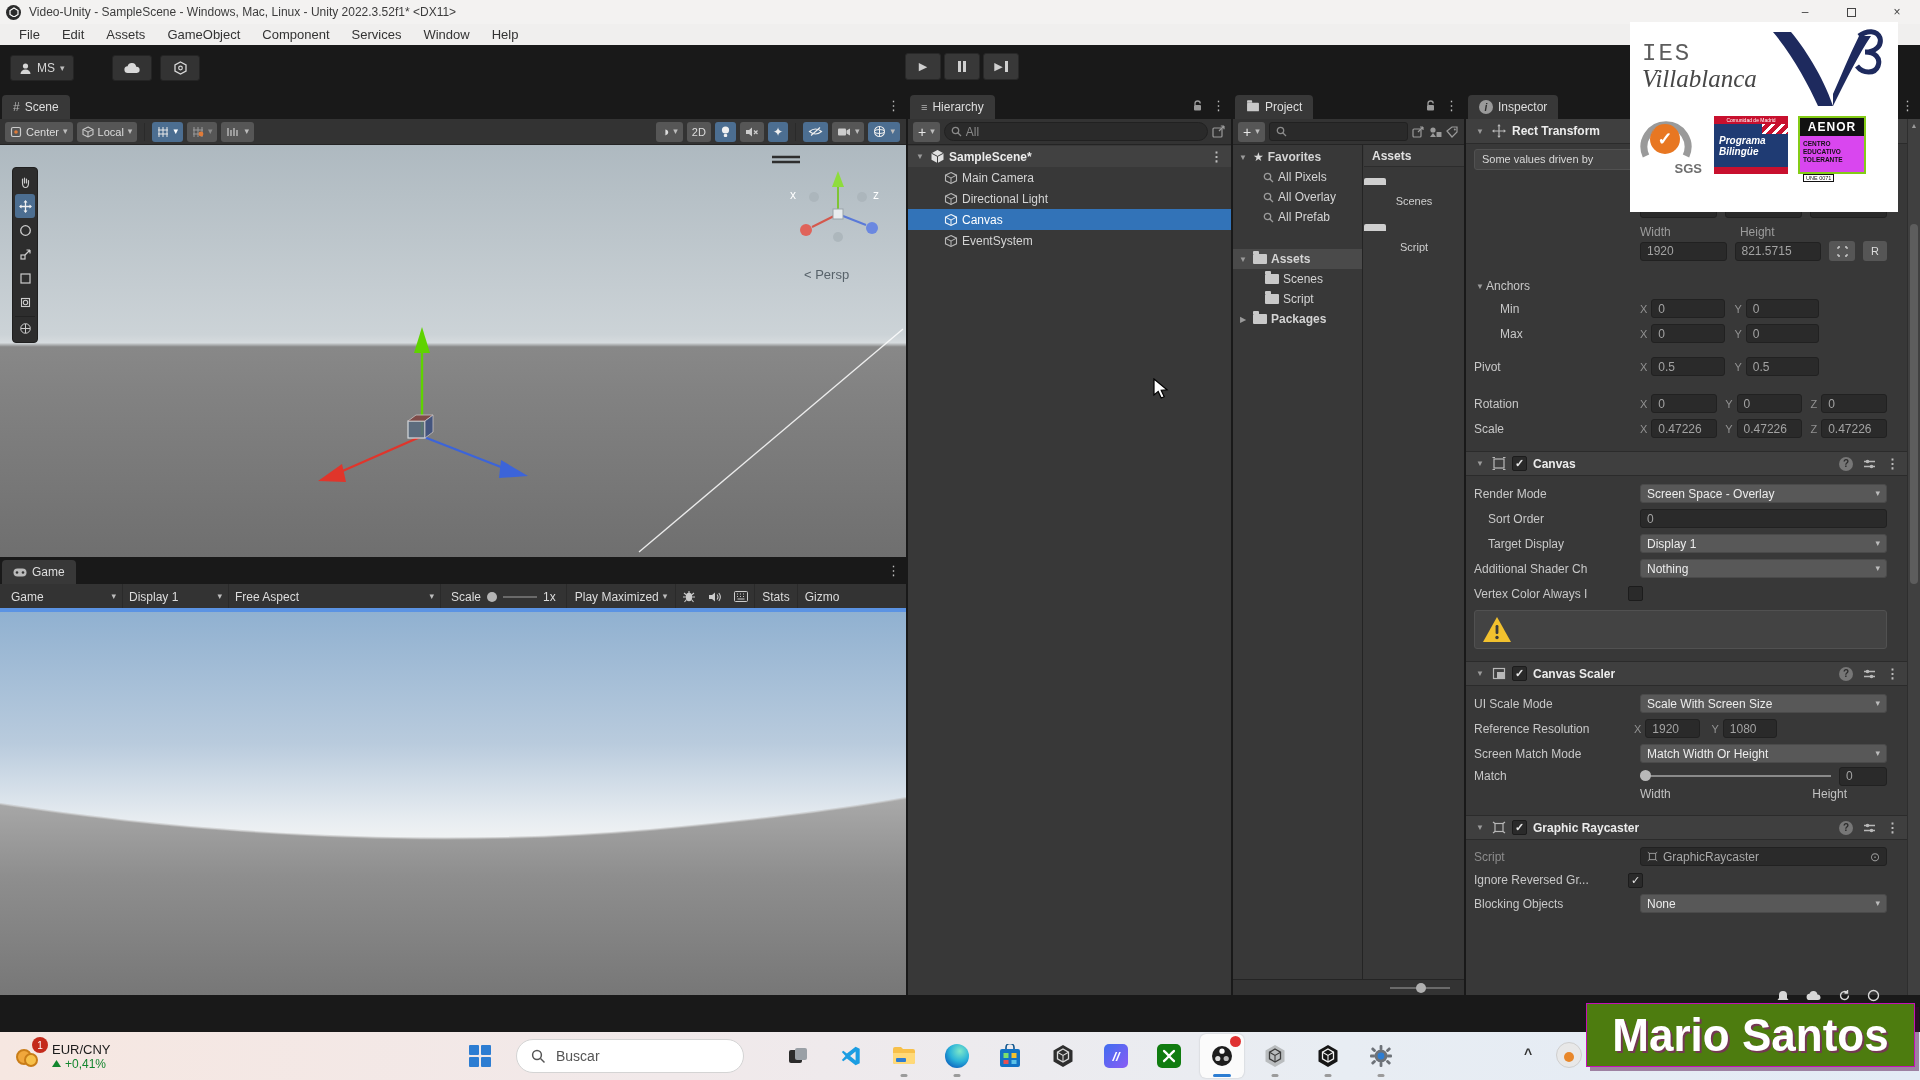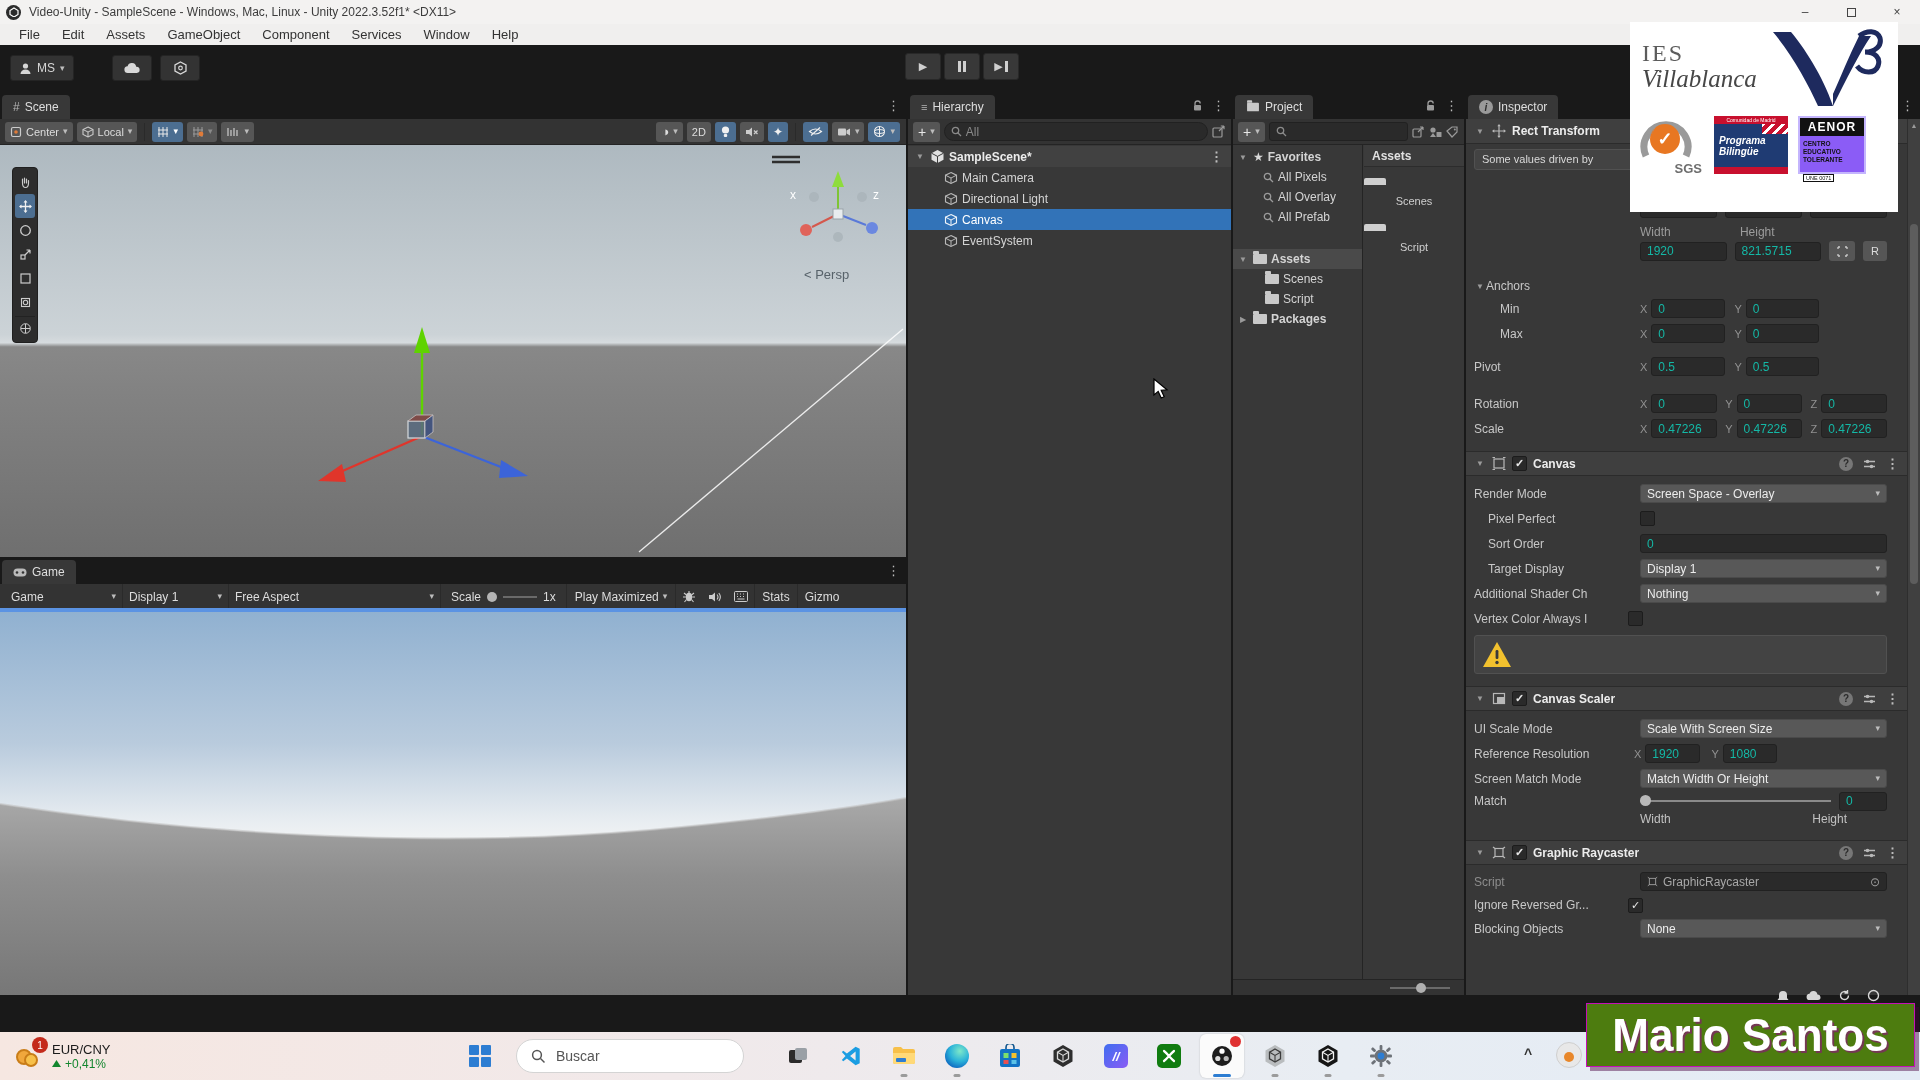--- a/index.html
+++ b/index.html
@@ -42,21 +42,21 @@
 
 .prow{height:20px;display:flex;align-items:center;font-size:12px;color:#d4d4d4;gap:4px;padding-left:4px}
 .foldr{width:14px;height:10px;background:#c9c9c9;border-radius:1px;position:relative;flex:none}
 .foldr:before{content:"";position:absolute;top:-3px;left:0;width:6px;height:3px;background:#c9c9c9;border-radius:1px 1px 0 0}
 .bigfold{width:54px;height:40px;background:#cfcfcf;border-radius:3px;position:relative;margin:0 auto}
 .bigfold:before{content:"";position:absolute;top:-7px;left:0;width:22px;height:7px;background:#cfcfcf;border-radius:2px 2px 0 0}
 
 .irow{height:25px;display:flex;align-items:center;padding:0 20px 0 8px}
 .ilbl{width:166px;flex:none;color:#c8c8c8;font-size:12px;white-space:nowrap;overflow:hidden}
 .ind{padding-left:14px}
-.fld{background:#2a2a2a;border:1px solid #212121;border-radius:3px;height:19px;display:flex;align-items:center;padding:0 6px;color:#14b8a6;font-size:12px;flex:1;overflow:hidden;white-space:nowrap}
+.fld{background:#2a2a2a;border:1px solid #212121;border-radius:3px;height:19px;display:flex;align-items:center;padding:0 6px;color:#a3a3a3;font-size:12px;flex:1;overflow:hidden;white-space:nowrap}
 .dd{background:#585858;border:1px solid #4a4a4a;border-radius:3px;height:19px;display:flex;align-items:center;justify-content:space-between;padding:0 6px;color:#ececec;font-size:12px;flex:1;white-space:nowrap;overflow:hidden}
 .axl{color:#929292;font-size:11px;margin:0 4px 0 0;flex:none}
 .chk{width:15px;height:15px;background:#2a2a2a;border:1px solid #1c1c1c;border-radius:2px;display:flex;align-items:center;justify-content:center;color:#e8e8e8;font-size:11px}
 .chead{height:25px;background:#3f3f3f;border-top:1px solid #2b2b2b;border-bottom:1px solid #2b2b2b;display:flex;align-items:center;gap:6px;padding:0 8px;color:#ececec;font-size:12px;font-weight:bold}
 .chr{margin-left:auto;display:flex;gap:10px;align-items:center}
 .qm{width:14px;height:14px;border-radius:50%;background:#777;color:#2c2c2c;font-size:10px;font-weight:bold;display:flex;align-items:center;justify-content:center}
 .helpbox{margin:4px 20px 0 8px;background:#434343;border:1px solid #515151;border-radius:3px;display:flex;gap:8px;padding:5px 7px;color:#d9d9d9;font-size:11px;line-height:1.25}
 
 #taskbar{left:0;top:1032px;width:1920px;height:48px;background:linear-gradient(90deg,#f6e7e1,#f1e9ea 35%,#e8edf3 70%,#e3ebf5)}
 .tico{width:44px;height:44px;margin-top:2px;border-radius:6px;display:flex;align-items:center;justify-content:center;position:relative}
@@ -720,24 +720,20 @@
       </span>
     </div>
     <div class="irow" style="margin-top:5px">
       <span class="ilbl">Render Mode</span>
       <div class="dd">
           <span>Screen Space - Overlay</span>
           <span class="c">▾</span>
         </div>
     </div>
     <div class="irow">
-      <span class="ilbl ind">Pixel Perfect</span>
-      <span class="chk"></span>
-    </div>
-    <div class="irow">
       <span class="ilbl ind">Sort Order</span>
       <div class="fld">
           <span>0</span>
         </div>
     </div>
     <div class="irow">
       <span class="ilbl ind">Target Display</span>
       <div class="dd">
           <span>Display 1</span>
           <span class="c">▾</span>
@@ -1027,21 +1023,21 @@
 
   <div class="abs" style="left:1524px;top:14px;font-size:14px;font-weight:bold;color:#333">^</div>
   <div class="abs" style="left:1556px;top:10px;width:26px;height:26px;border-radius:50%;background:#e8e8e8;border:1px solid #cfcfcf;overflow:hidden">
     <span style="position:absolute;left:7px;top:9px;width:10px;height:10px;border-radius:50%;background:#e8872a"></span>
   </div>
 </div>
 
 <div id="wm" class="abs">
   <div style="display:flex;align-items:flex-start">
     <div style="padding-top:14px;padding-left:4px">
-      <div style="font-size:24px;letter-spacing:2px;color:#5c5c5c;font-family:Liberation Serif, serif">IES</div>
+      <div style="font-size:24px;letter-spacing:2px;color:#5c5c5c;font-family:Liberation Mono, monospace">IES</div>
       <div style="font-size:25px;font-style:italic;color:#474747;font-family:'Liberation Serif',serif;margin-top:-2px">Villablanca</div>
     </div>
     <svg width="120" height="88" viewBox="0 0 120 88" style="margin-left:6px">
       <path d="M10 6 C30 30 45 58 55 80 L70 80 C60 50 40 20 28 6 Z" fill="#1e2a5e"></path>
       <path d="M70 80 C84 52 96 28 108 10 L96 10 C86 30 78 50 70 68 Z" fill="#1e2a5e"></path>
       <path d="M96 10 C104 4 114 4 117 12 C119 20 112 26 102 26 M102 26 C112 26 118 32 115 40 C112 48 100 48 94 40" fill="none" stroke="#1e2a5e" stroke-width="5"></path>
     </svg>
   </div>
   <div style="display:flex;gap:10px;margin-top:2px;align-items:flex-start">
     <div style="position:relative;width:66px;height:58px">
@@ -1054,21 +1050,21 @@
     </div>
     <div style="width:74px;height:58px;display:flex;flex-direction:column">
       <div style="background:#c8102e;color:#fff;font-size:5px;text-align:center;padding:1px 0">Comunidad de Madrid</div>
       <div style="background:#1f3b73;flex:1;position:relative;display:flex;flex-direction:column;justify-content:center;padding-left:5px;overflow:hidden">
         <span style="position:absolute;right:-8px;top:-6px;width:34px;height:16px;background:repeating-linear-gradient(135deg,#c8102e 0 4px,#fff 4px 7px)"></span>
         <span style="color:#fff;font-size:10px;font-weight:bold;font-style:italic;line-height:1.1;position:relative">Programa</span>
         <span style="color:#fff;font-size:10px;font-weight:bold;font-style:italic;line-height:1.1;position:relative">Bilingüe</span>
       </div>
       <div style="background:#c8102e;height:7px"></div>
     </div>
-    <div style="width:68px;height:58px;border:2px solid #c4b5fd;background:#8b5cf6">
+    <div style="width:68px;height:58px;border:2px solid #84cc16;background:#d946ef">
       <div style="background:#111;color:#fff;font-size:12px;font-weight:bold;text-align:center;letter-spacing:1px;padding:2px 0">AENOR</div>
       <div style="font-size:6.5px;font-weight:bold;color:#111;padding:4px 3px 2px;line-height:1.25">CENTRO EDUCATIVO TOLERANTE</div>
       <div style="font-size:5.5px;color:#111;border:1px solid #111;display:inline-block;margin-left:3px;padding:0 2px">UNE 0071</div>
     </div>
   </div>
 </div>
 
 <div id="banner" class="abs">
   <span>Mario Santos</span>
 </div>

